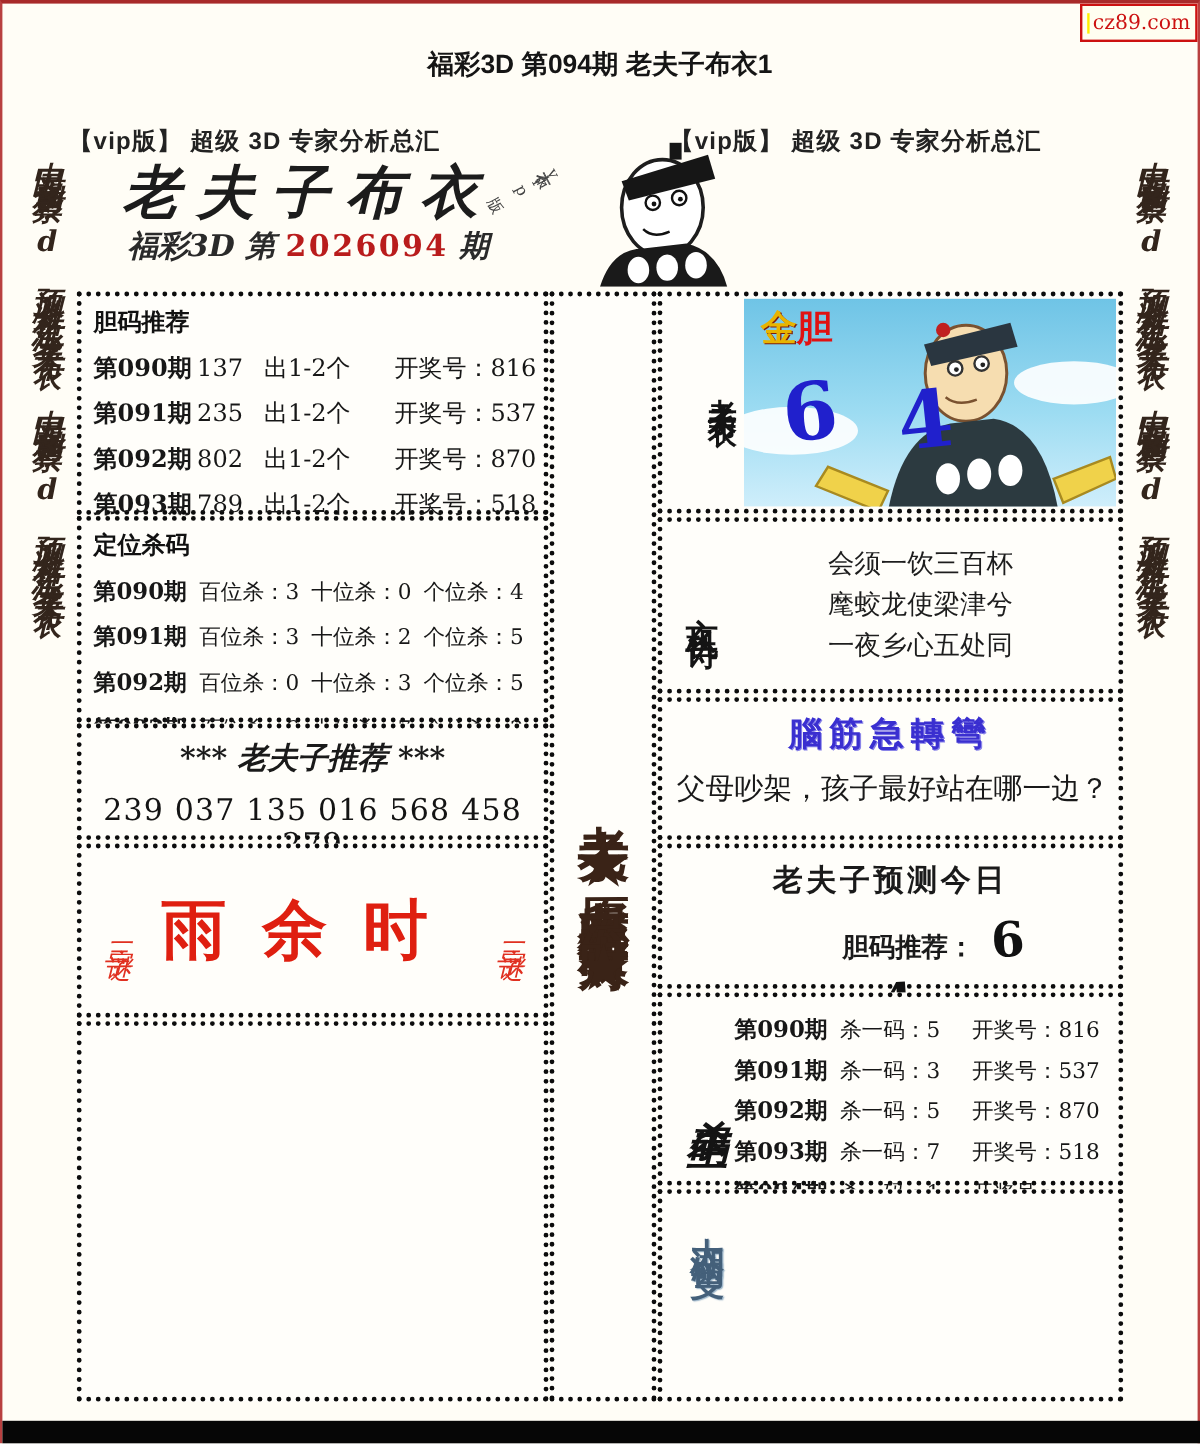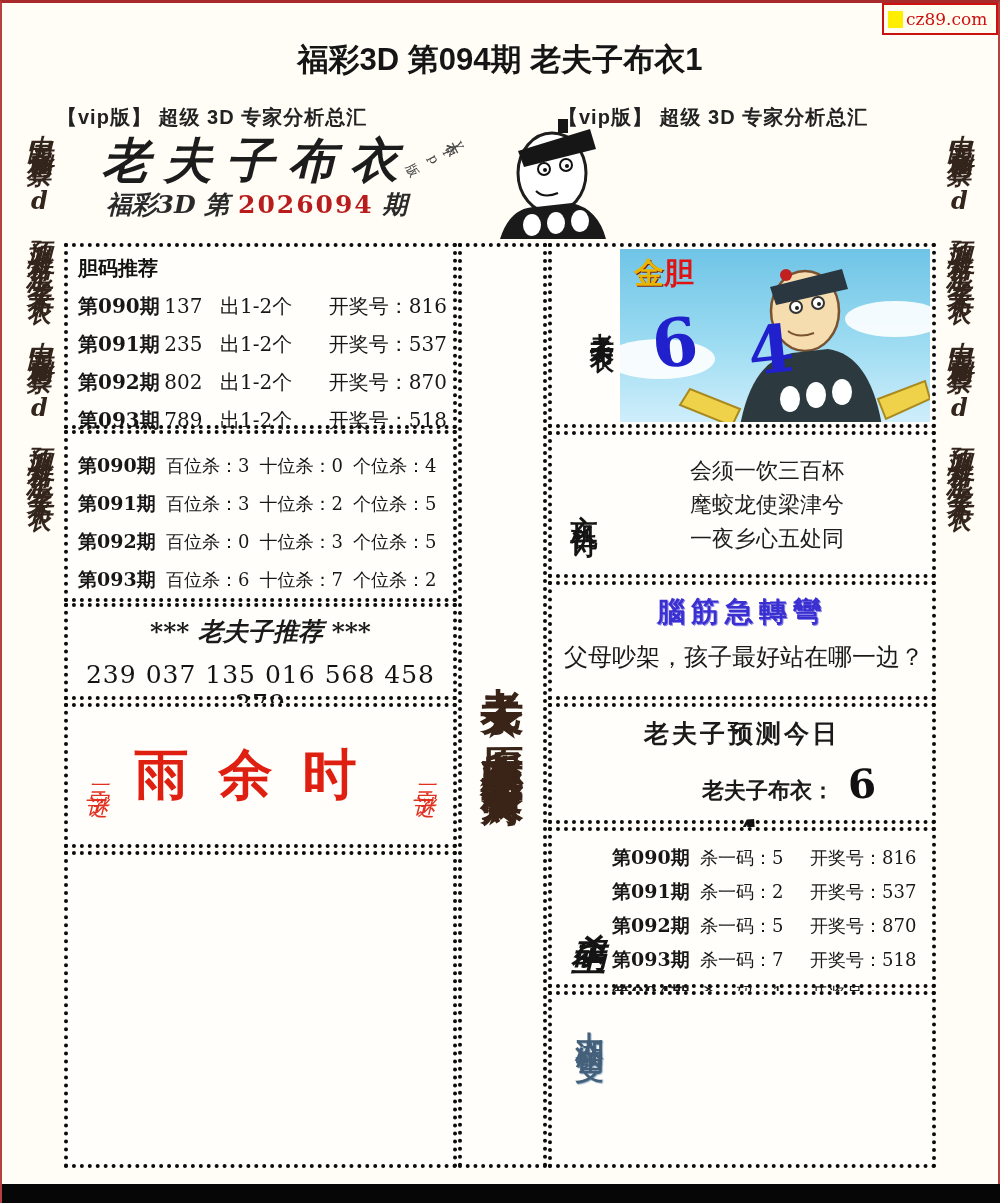--- a/index.html
+++ b/index.html
@@ -3,28 +3,28 @@
 <meta charset="utf-8">
 <style>
   * { margin:0; padding:0; box-sizing:border-box; }
   html,body { width:1000px; height:1203px; }
   body { font-family:"DejaVu Serif", serif; background:#ffffff; position:relative; overflow:hidden; }
 
   .page { position:absolute; inset:0; background:#fffdf6;
           border-top:3px solid #a82a2a; border-left:2px solid #b84040; border-right:2px solid #b84040; }
 
   
-  .site-badge { position:absolute; top:0; right:0; width:116px; height:32px; background:#fffef0;
+  .site-badge { position:absolute; top:0; right:0; width:98px; height:32px; background:#fffef0;
                 border:2px solid #cc1111; display:flex; align-items:center; gap:3px; padding:2px 4px;
                 text-decoration:none; }
   .site-badge .sq { width:15px; height:17px; background:#ffee00; }
   .site-badge .txt { color:#cc1111; font-size:17px; font-family:"DejaVu Serif",serif; }
 
   .page-title { position:absolute; top:36px; left:0; width:100%; text-align:center;
-                font-family:"Liberation Sans",sans-serif; font-weight:bold; font-size:31px; color:#151515; }
+                font-family:"Liberation Sans",sans-serif; font-weight:bold; font-size:22px; color:#151515; }
 
   .vip { position:absolute; top:101px; font-family:"Liberation Sans",sans-serif; font-weight:bold;
          font-size:20px; color:#222; letter-spacing:1px; }
   .vip.left { left:55px; } .vip.right { left:556px; }
 
   .brand { position:absolute; top:126px; left:80px; width:350px; text-align:center;
            font-size:48px; font-weight:bold; font-style:italic; letter-spacing:14px; color:#1c1c1c; }
   .issue-line { position:absolute; top:185px; left:95px; width:320px; text-align:center; font-size:25px;
                 font-style:italic; font-weight:bold; color:#2a2a2a; }
   .issue-line .num { font-style:normal; color:#b91c1c; letter-spacing:2px; }
@@ -182,20 +182,21 @@
     </div>
     <div class="row danma-row">
       <span class="period">第094期</span>
       <span class="nums">746</span>
       <span class="note">出1-2个</span>
       <span class="res">开奖号：</span>
     </div>
   </div>
 
   <div class="box" style="left:62px; top:427px; width:393px; height:172px; padding:7px 4px 0 10px;">
+    <div class="sec-title">定位杀码</div>
     <div class="row dingwei-row">
       <span class="period">第090期</span>
       <span class="pair">百位杀：3</span>
       <span class="pair">十位杀：0</span>
       <span class="pair">个位杀：4</span>
     </div>
     <div class="row dingwei-row">
       <span class="period">第091期</span>
       <span class="pair">百位杀：3</span>
       <span class="pair">十位杀：2</span>
@@ -283,39 +284,39 @@
   </div>
 
   <div class="box" style="left:546px; top:578px; width:388px; height:119px;">
     <div class="teaser-title">腦筋急轉彎</div>
     <div class="teaser-q">父母吵架，孩子最好站在哪一边？</div>
   </div>
 
   <div class="box" style="left:546px; top:700px; width:388px; height:121px;">
     <div class="today-title">老夫子预测今日</div>
     <div class="today-line tl1">
-      <span>老夫子布衣：</span><span class="hand">6</span>
+      <span>胆码推荐：</span><span class="hand">6</span>
     </div>
     <div class="today-line tl2">
       <span>杀一码：</span><span class="hand">4</span>
     </div>
   </div>
 
   <div class="box" style="left:546px; top:824px; width:388px; height:161px;">
     <div class="kk-wrap">
       <div class="kk-label vlabel">杀码王</div>
       <div class="kk-rows">
         <div class="row kk-row">
           <span class="period">第090期</span>
           <span class="pair">杀一码：5</span>
           <span>开奖号：816</span>
         </div>
         <div class="row kk-row">
           <span class="period">第091期</span>
-          <span class="pair">杀一码：2</span>
+          <span class="pair">杀一码：3</span>
           <span>开奖号：537</span>
         </div>
         <div class="row kk-row">
           <span class="period">第092期</span>
           <span class="pair">杀一码：5</span>
           <span>开奖号：870</span>
         </div>
         <div class="row kk-row">
           <span class="period">第093期</span>
           <span class="pair">杀一码：7</span>

